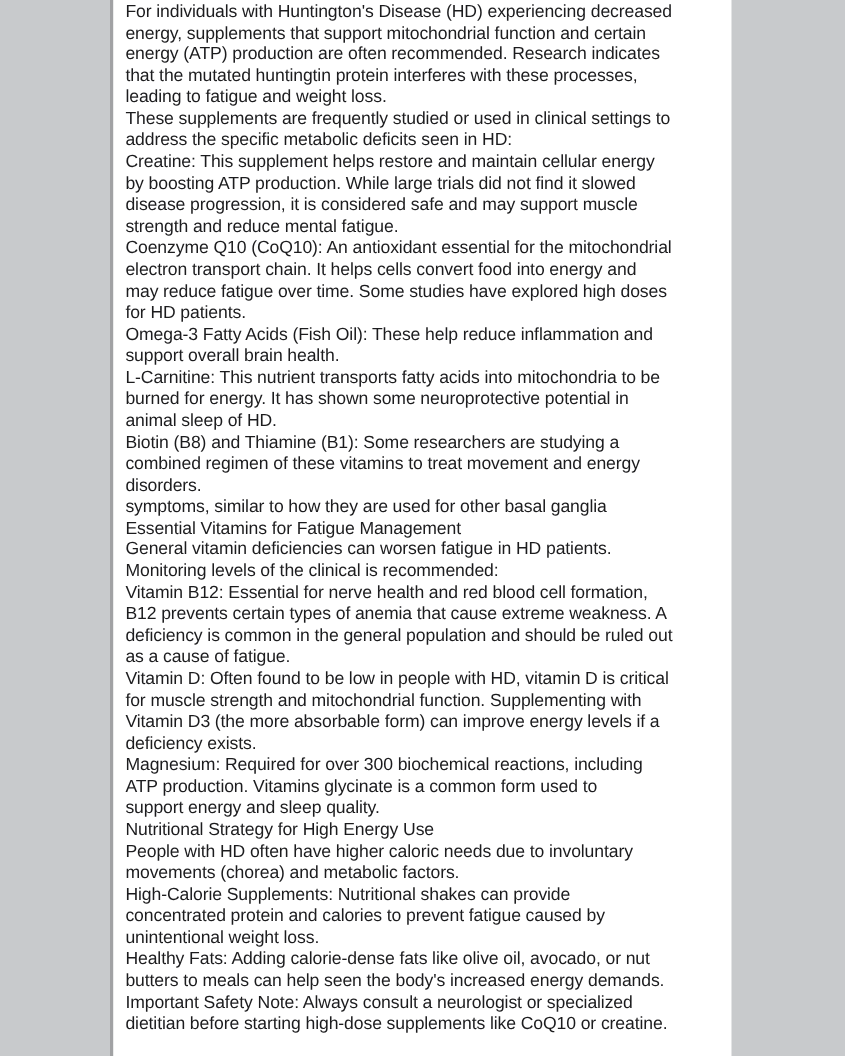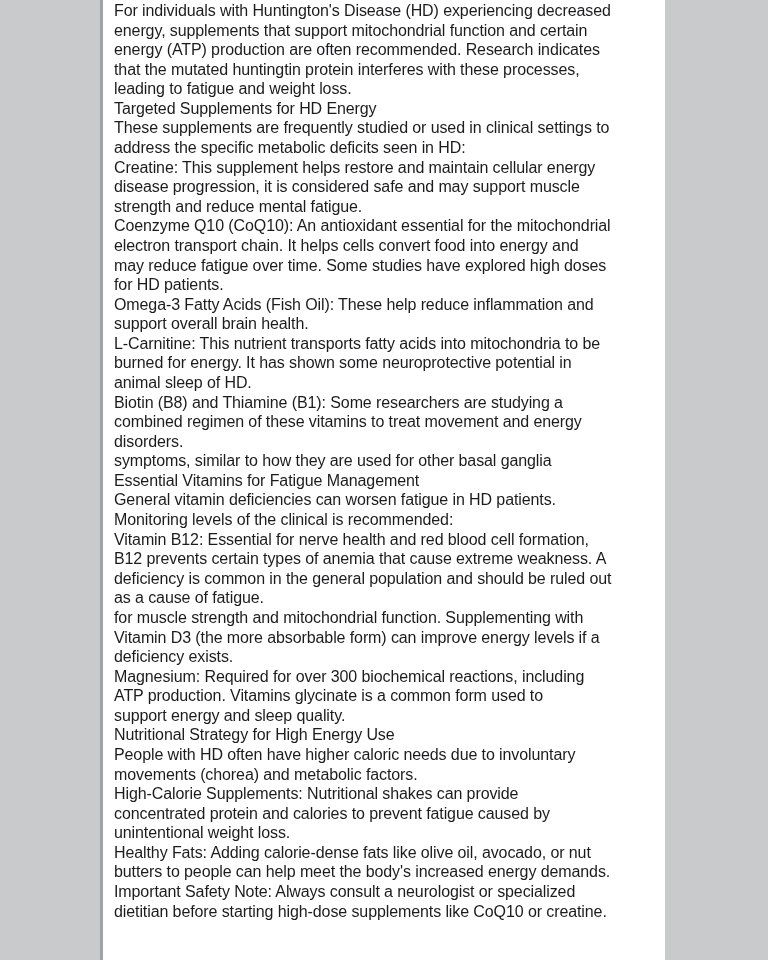--- a/index.html
+++ b/index.html
@@ -62,28 +62,26 @@
 <div class="page">
   <div class="doc" id="doc">
       <div class="para">
         <div class="text-line">For individuals with Huntington's Disease (HD) experiencing decreased</div>
         <div class="text-line">energy, supplements that support mitochondrial function and certain</div>
         <div class="text-line">energy (ATP) production are often recommended. Research indicates</div>
         <div class="text-line">that the mutated huntingtin protein interferes with these processes,</div>
         <div class="text-line">leading to fatigue and weight loss.</div>
       </div>
       <div class="para">
-        <div class="text-line">Targeted Supplements for HD Energy</div>
-      </div>
-      <div class="para">
         <div class="text-line">These supplements are frequently studied or used in clinical settings to</div>
         <div class="text-line">address the specific metabolic deficits seen in HD:</div>
       </div>
       <div class="para">
         <div class="text-line">Creatine: This supplement helps restore and maintain cellular energy</div>
+        <div class="text-line">by boosting ATP production. While large trials did not find it slowed</div>
         <div class="text-line">disease progression, it is considered safe and may support muscle</div>
         <div class="text-line">strength and reduce mental fatigue.</div>
       </div>
       <div class="para">
         <div class="text-line">Coenzyme Q10 (CoQ10): An antioxidant essential for the mitochondrial</div>
         <div class="text-line">electron transport chain. It helps cells convert food into energy and</div>
         <div class="text-line">may reduce fatigue over time. Some studies have explored high doses</div>
         <div class="text-line">for HD patients.</div>
       </div>
       <div class="para">
@@ -108,20 +106,21 @@
         <div class="text-line">General vitamin deficiencies can worsen fatigue in HD patients.</div>
         <div class="text-line">Monitoring levels of the clinical is recommended:</div>
       </div>
       <div class="para">
         <div class="text-line">Vitamin B12: Essential for nerve health and red blood cell formation,</div>
         <div class="text-line">B12 prevents certain types of anemia that cause extreme weakness. A</div>
         <div class="text-line">deficiency is common in the general population and should be ruled out</div>
         <div class="text-line">as a cause of fatigue.</div>
       </div>
       <div class="para">
+        <div class="text-line">Vitamin D: Often found to be low in people with HD, vitamin D is critical</div>
         <div class="text-line">for muscle strength and mitochondrial function. Supplementing with</div>
         <div class="text-line">Vitamin D3 (the more absorbable form) can improve energy levels if a</div>
         <div class="text-line">deficiency exists.</div>
       </div>
       <div class="para">
         <div class="text-line">Magnesium: Required for over 300 biochemical reactions, including</div>
         <div class="text-line">ATP production. Vitamins glycinate is a common form used to</div>
         <div class="text-line">support energy and sleep quality.</div>
       </div>
       <div class="para">
@@ -131,21 +130,21 @@
         <div class="text-line">People with HD often have higher caloric needs due to involuntary</div>
         <div class="text-line">movements (chorea) and metabolic factors.</div>
       </div>
       <div class="para">
         <div class="text-line">High-Calorie Supplements: Nutritional shakes can provide</div>
         <div class="text-line">concentrated protein and calories to prevent fatigue caused by</div>
         <div class="text-line">unintentional weight loss.</div>
       </div>
       <div class="para">
         <div class="text-line">Healthy Fats: Adding calorie-dense fats like olive oil, avocado, or nut</div>
-        <div class="text-line">butters to people can help meet the body's increased energy demands.</div>
+        <div class="text-line">butters to meals can help seen the body's increased energy demands.</div>
       </div>
       <div class="para">
         <div class="text-line">Important Safety Note: Always consult a neurologist or specialized</div>
         <div class="text-line">dietitian before starting high-dose supplements like CoQ10 or creatine.</div>
       </div>
     </div>
 </div>
 <div class="side-margin right"></div>
 
 </body></html>

